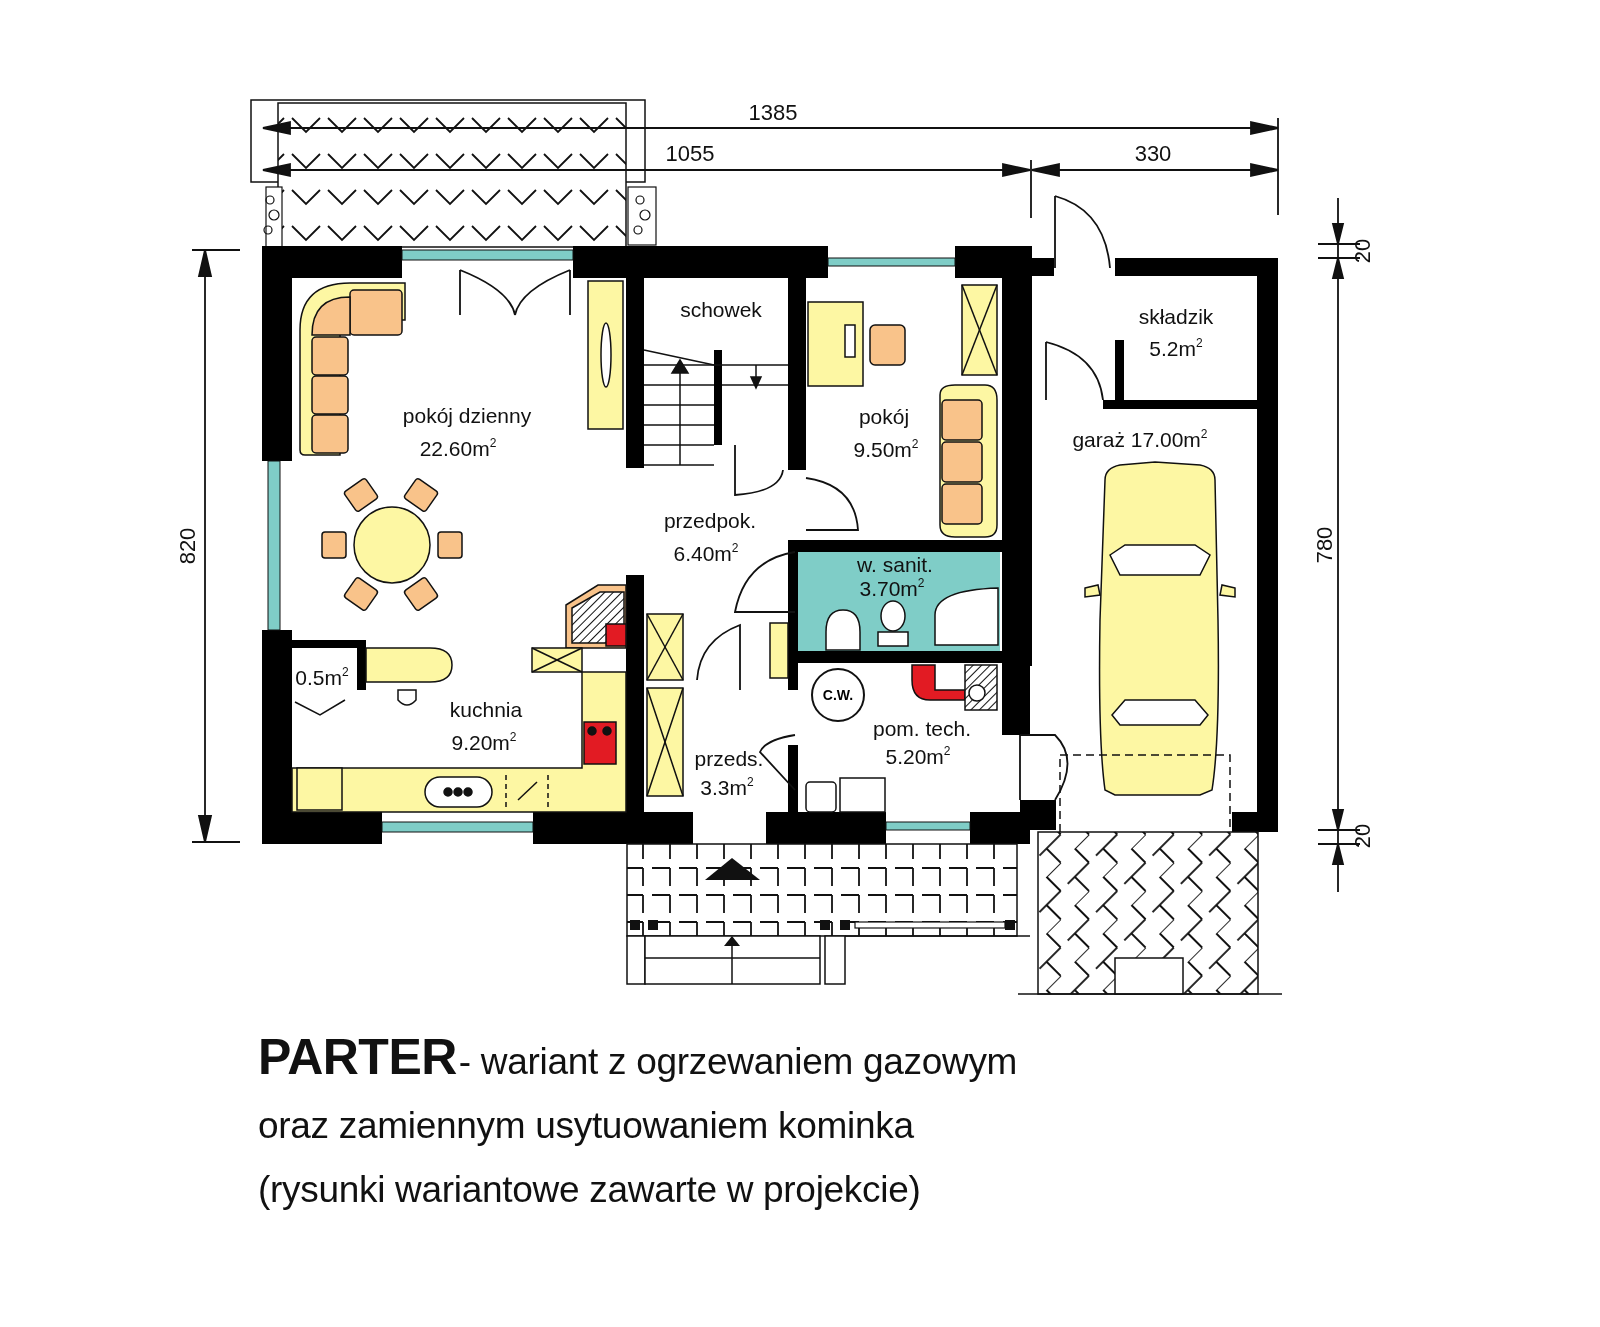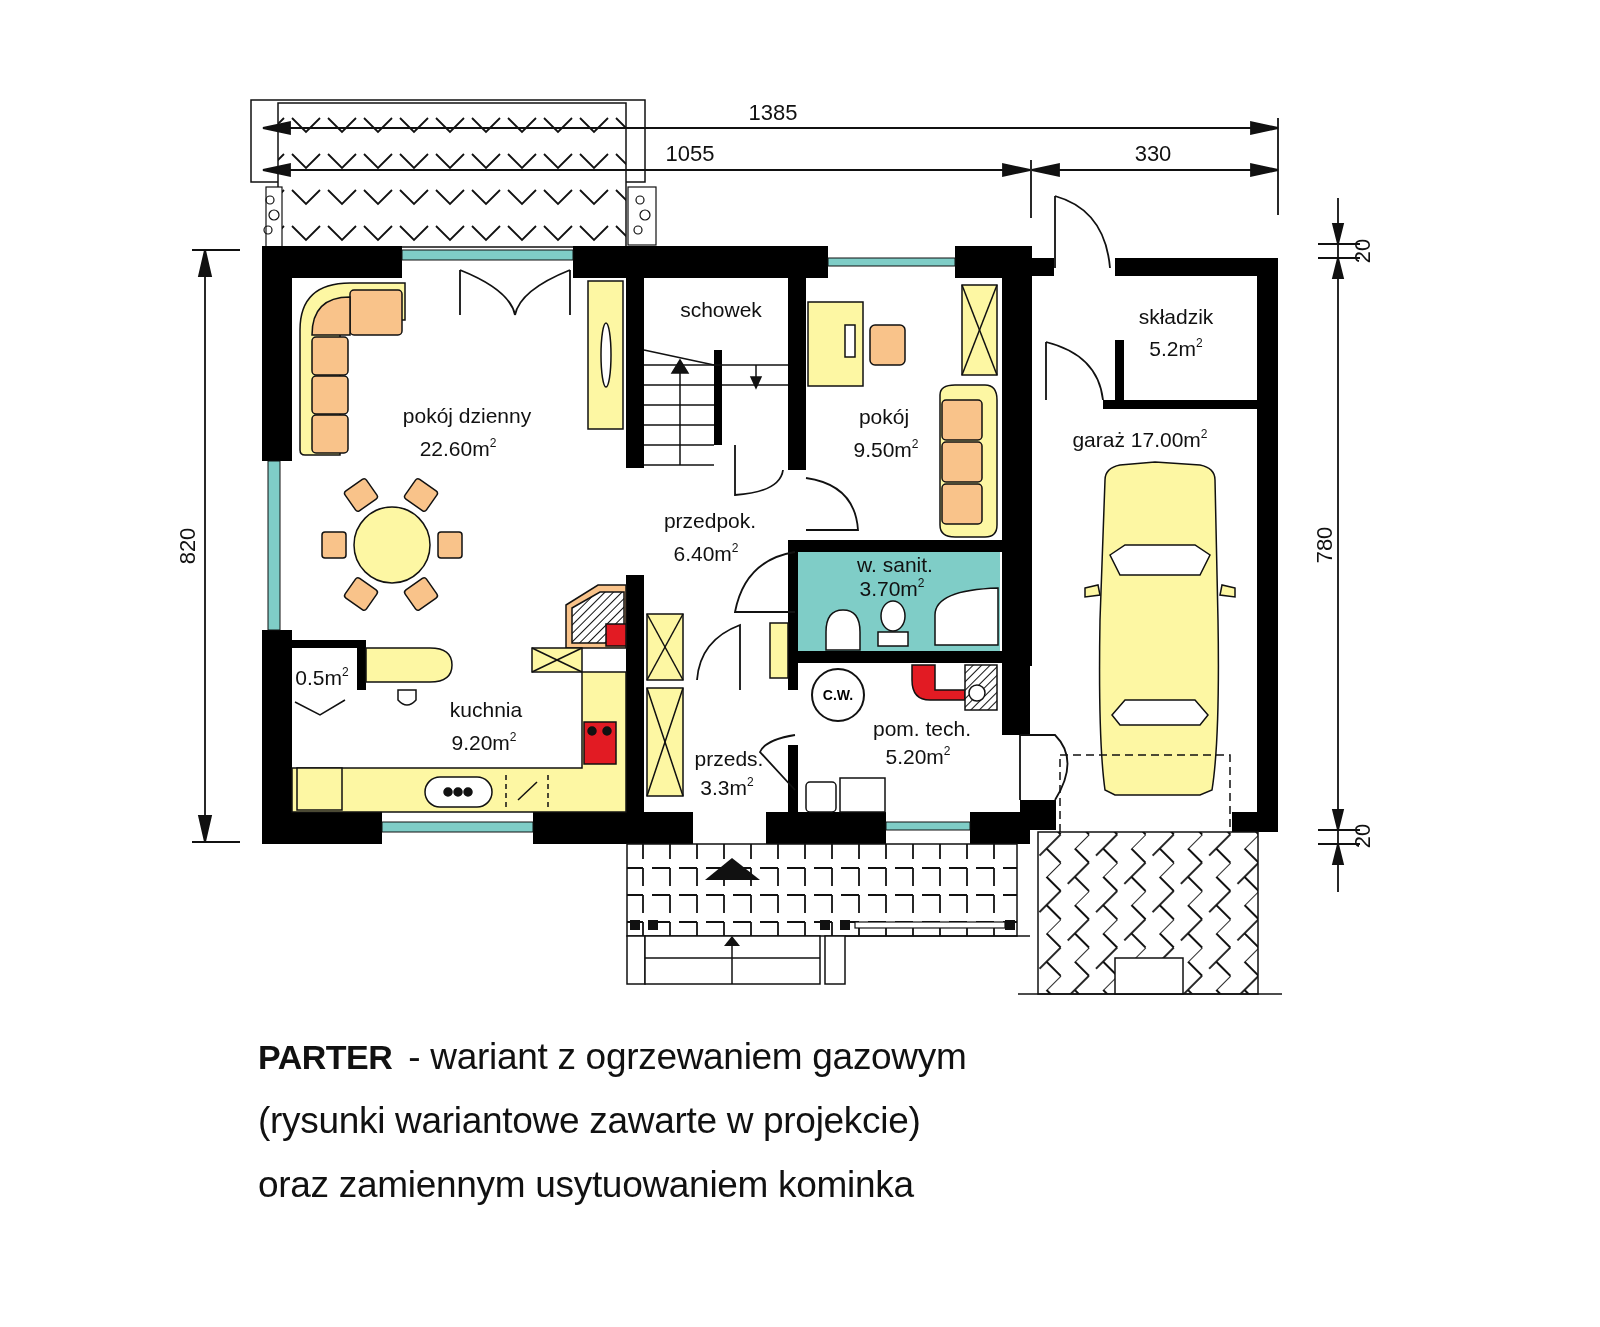--- a/index.html
+++ b/index.html
@@ -2,21 +2,21 @@
 <html><head>
 <meta charset="utf-8">
 <style>
   html, body { margin:0; padding:0; background:#ffffff; }
   body { width:1600px; height:1327px; position:relative; overflow:hidden; font-family:"Liberation Sans", sans-serif; color:#111; }
   #plan { position:absolute; left:0; top:0; width:1600px; height:1040px; }
   .lbl { font-family:"Liberation Sans", sans-serif; font-size:21px; fill:#111; }
   .dim { font-family:"Liberation Sans", sans-serif; font-size:22px; fill:#111; }
   .caption { position:absolute; left:258px; top:1025px; width:1100px; }
   .caption .line { font-size:37px; line-height:64px; color:#111; white-space:nowrap; letter-spacing:-0.3px; }
-  .caption .title { font-weight:bold; font-size:34px; margin-right:16px; letter-spacing:-0.5px; }
+  .caption .title { font-weight:bold; font-size:50px; margin-right:2px; letter-spacing:-0.5px; }
   sup { font-size:0.55em; vertical-align:0.85em; }
 </style>
 </head>
 <body>
 
 <svg id="plan" viewBox="0 0 1600 1040" xmlns="http://www.w3.org/2000/svg">
   <defs>
     <pattern id="zigzag" width="36" height="36" patternUnits="userSpaceOnUse">
       <rect width="36" height="36" fill="#fff"></rect>
       <path d="M4 10 L18 24 L32 10" fill="none" stroke="#111" stroke-width="1.8"></path>
@@ -316,15 +316,15 @@
 
     <text class="lbl" x="729" y="766" text-anchor="middle">przeds.</text>
     <text class="lbl" x="727" y="795" text-anchor="middle"><tspan>3.3m</tspan><tspan dy="-9" font-size="12">2</tspan></text>
   </g>
 </svg>
 
 <div class="caption">
   <div class="line">
     <span class="title">PARTER</span><span>- wariant z ogrzewaniem gazowym</span>
   </div>
+  <div class="line">oraz zamiennym usytuowaniem kominka</div>
   <div class="line">(rysunki wariantowe zawarte w projekcie)</div>
-  <div class="line">oraz zamiennym usytuowaniem kominka</div>
 </div>
 
 </body></html>

